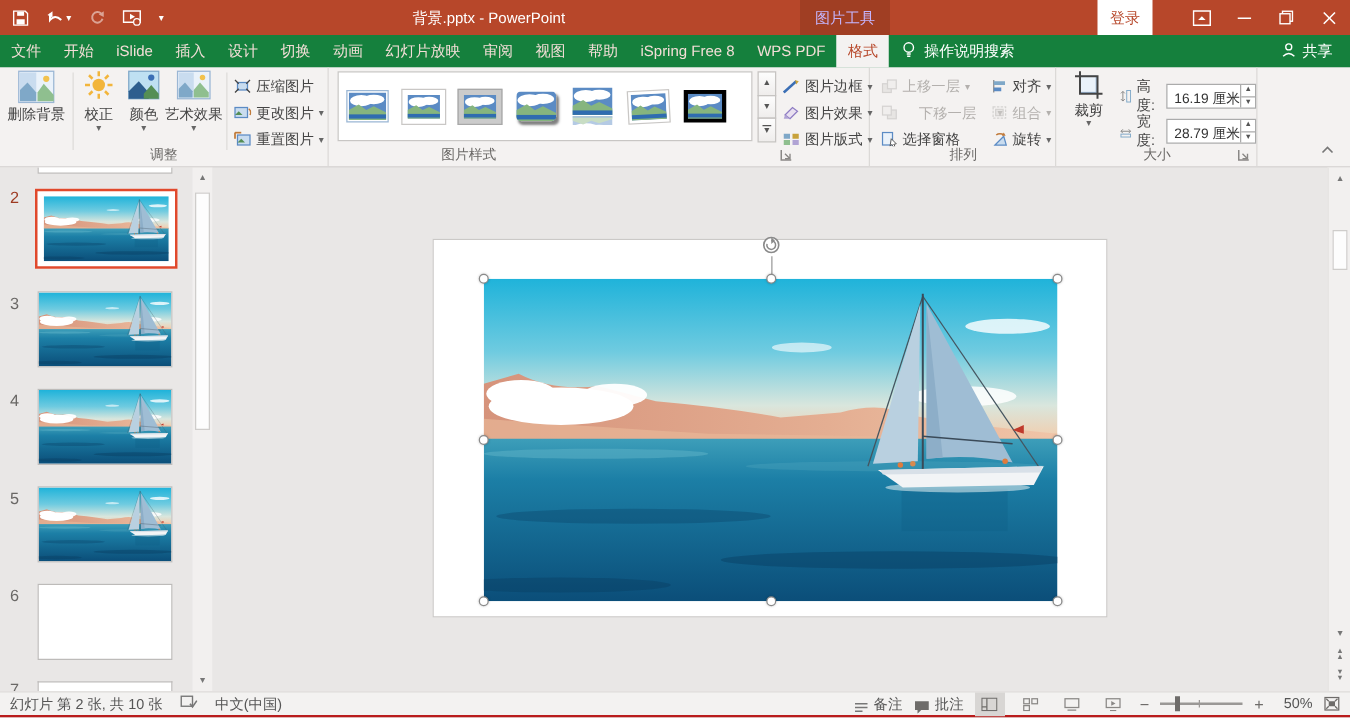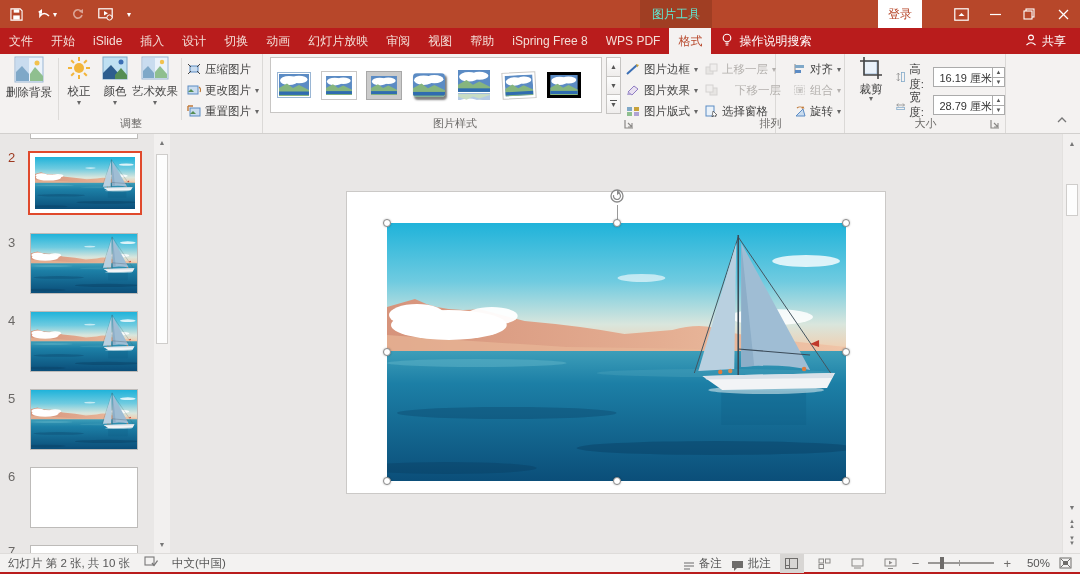--- a/index.html
+++ b/index.html
@@ -6,27 +6,27 @@
   html,body { width:1080px; height:574px; overflow:hidden; }
   body { font-family:"Liberation Sans","DejaVu Sans",sans-serif; font-size:12px; color:#444; background:#E9E7E6; }
   .app { position:relative; width:1080px; height:574px; background:#E9E7E6; }
 
   
   .titlebar { position:absolute; left:0; top:0; width:1080px; height:28px; background:#B7472A; display:flex; align-items:center; }
   .qat { display:flex; align-items:center; gap:14px; padding-left:10px; }
   .qat svg { display:block; }
   .qat .dim { opacity:.5; }
   .tb-title { position:absolute; left:330px; top:0; height:28px; line-height:28px; color:#fff; font-size:12px; }
-  .ctx-header { position:absolute; left:640px; top:0; width:72px; height:28px; background:#A03E23; color:#5eead4; font-size:12px; text-align:center; line-height:28px; }
+  .ctx-header { position:absolute; left:640px; top:0; width:72px; height:28px; background:#A03E23; color:#c4b5fd; font-size:12px; text-align:center; line-height:28px; }
   .tb-right { position:absolute; right:0; top:0; height:28px; display:flex; align-items:center; }
   .signin { background:#fff; color:#B7472A; font-size:12px; padding:20px 10px; margin-right:22px; cursor:pointer; }
   .winbtn { width:34px; height:28px; display:flex; align-items:center; justify-content:center; }
 
   
-  .tabrow { position:absolute; left:0; top:28px; width:1080px; height:26px; background:#b91c1c; display:flex; align-items:stretch; }
+  .tabrow { position:absolute; left:0; top:28px; width:1080px; height:26px; background:#15803d; display:flex; align-items:stretch; }
   .tab { padding:0 9px; line-height:26px; color:#F3DED7; font-size:12px; cursor:pointer; white-space:nowrap; }
   .tab.active { background:#F4F2F1; color:#B7472A; }
   .tellme { display:flex; align-items:center; gap:6px; color:#fff; padding:0 10px; }
   .share { margin-left:auto; display:flex; align-items:center; gap:5px; color:#fff; padding:0 14px; cursor:pointer; }
 
   
   .ribbon { position:absolute; left:0; top:54px; width:1080px; height:80px; background:#F4F2F1; border-bottom:1px solid #D2D0CE; }
   .rgroup { position:absolute; top:0; height:79px; border-right:1px solid #DBD9D7; }
   .glabel { position:absolute; bottom:2px; left:0; right:0; text-align:center; font-size:11px; color:#6A6866; }
   .bigbtn { position:absolute; top:2px; display:flex; flex-direction:column; align-items:center; cursor:pointer; }
@@ -191,20 +191,21 @@
         </span>
       <span>
           <svg width="15" height="13" viewBox="0 0 15 13">
             <rect x="0.8" y="0.8" width="13.4" height="9" fill="none" stroke="#fff" stroke-width="1.2"></rect>
             <path d="M6 3 l4 2.3 -4 2.3 z" fill="#fff"></path>
             <circle cx="11.5" cy="9.5" r="2.6" fill="#B7472A" stroke="#fff" stroke-width="1"></circle>
           </svg>
         </span>
       <span class="caret" style="color:#fff">▾</span>
     </div>
+    <div class="tb-title">背景.pptx - PowerPoint</div>
     <div class="ctx-header">图片工具</div>
     <div class="tb-right">
       <div class="signin">登录</div>
       <div class="winbtn">
           <svg width="15" height="13" viewBox="0 0 15 13">
             <rect x="0.8" y="0.8" width="13.4" height="11.4" fill="none" stroke="#fff" stroke-width="1.2"></rect>
             <path d="M4.5 8 l3 -3 3 3 z" fill="#fff"></path>
           </svg>
         </div>
       <div class="winbtn">
@@ -333,21 +334,21 @@
             <rect x="3" y="3" width="10" height="8" fill="#C9DCEF" stroke="#5B8BC4"></rect>
             <path d="M3 9 l3 -3 3 3 z" fill="#558E55"></path>
             <path d="M1 1 h5 M1 1 v5" stroke="#C07A3A" stroke-width="1.4"></path>
           </svg>
         <span>重置图片</span>
         <span class="caret">▾</span>
       </div>
       <div class="glabel">调整</div>
     </div>
 
-    <div class="rgroup" style="left:264px;width:512px;">
+    <div class="rgroup" style="left:264px;width:432px;">
       <div class="gallery">
         <div class="gitem">
             <span class="gwrap g1"><svg width="30" height="22" viewBox="0 0 30 22">
                 <use href="#mini-scene"></use>
               </svg></span>
           </div>
         <div class="gitem">
             <span class="gwrap g2"><svg width="26" height="19" viewBox="0 0 30 22">
                 <use href="#mini-scene"></use>
               </svg></span>

